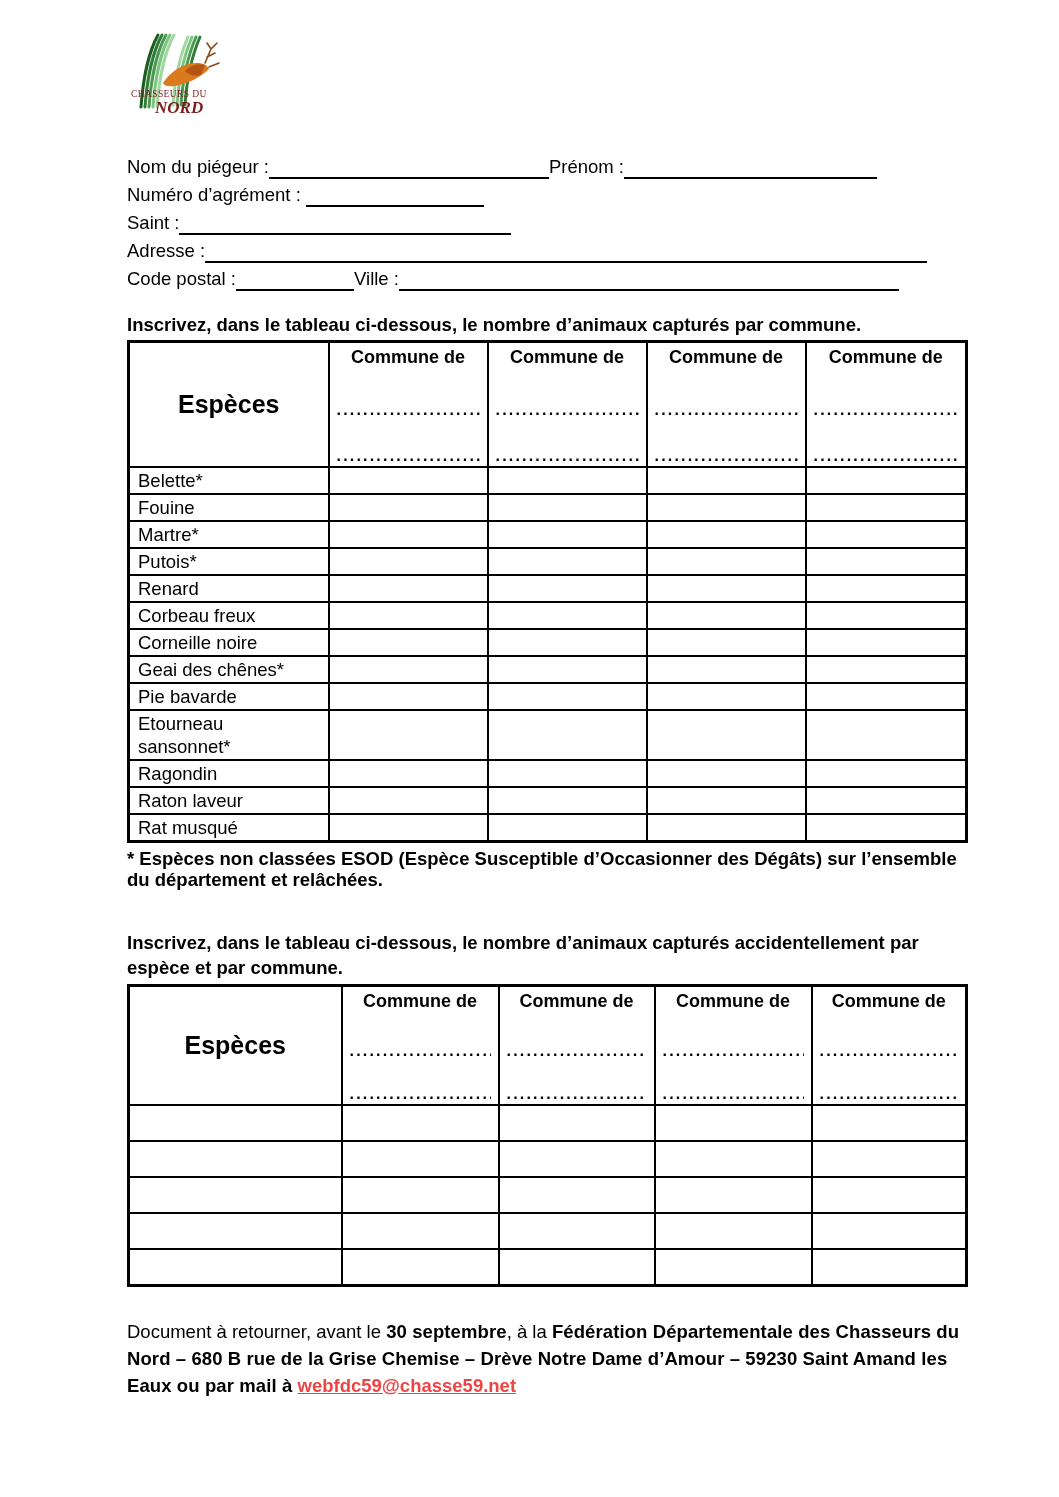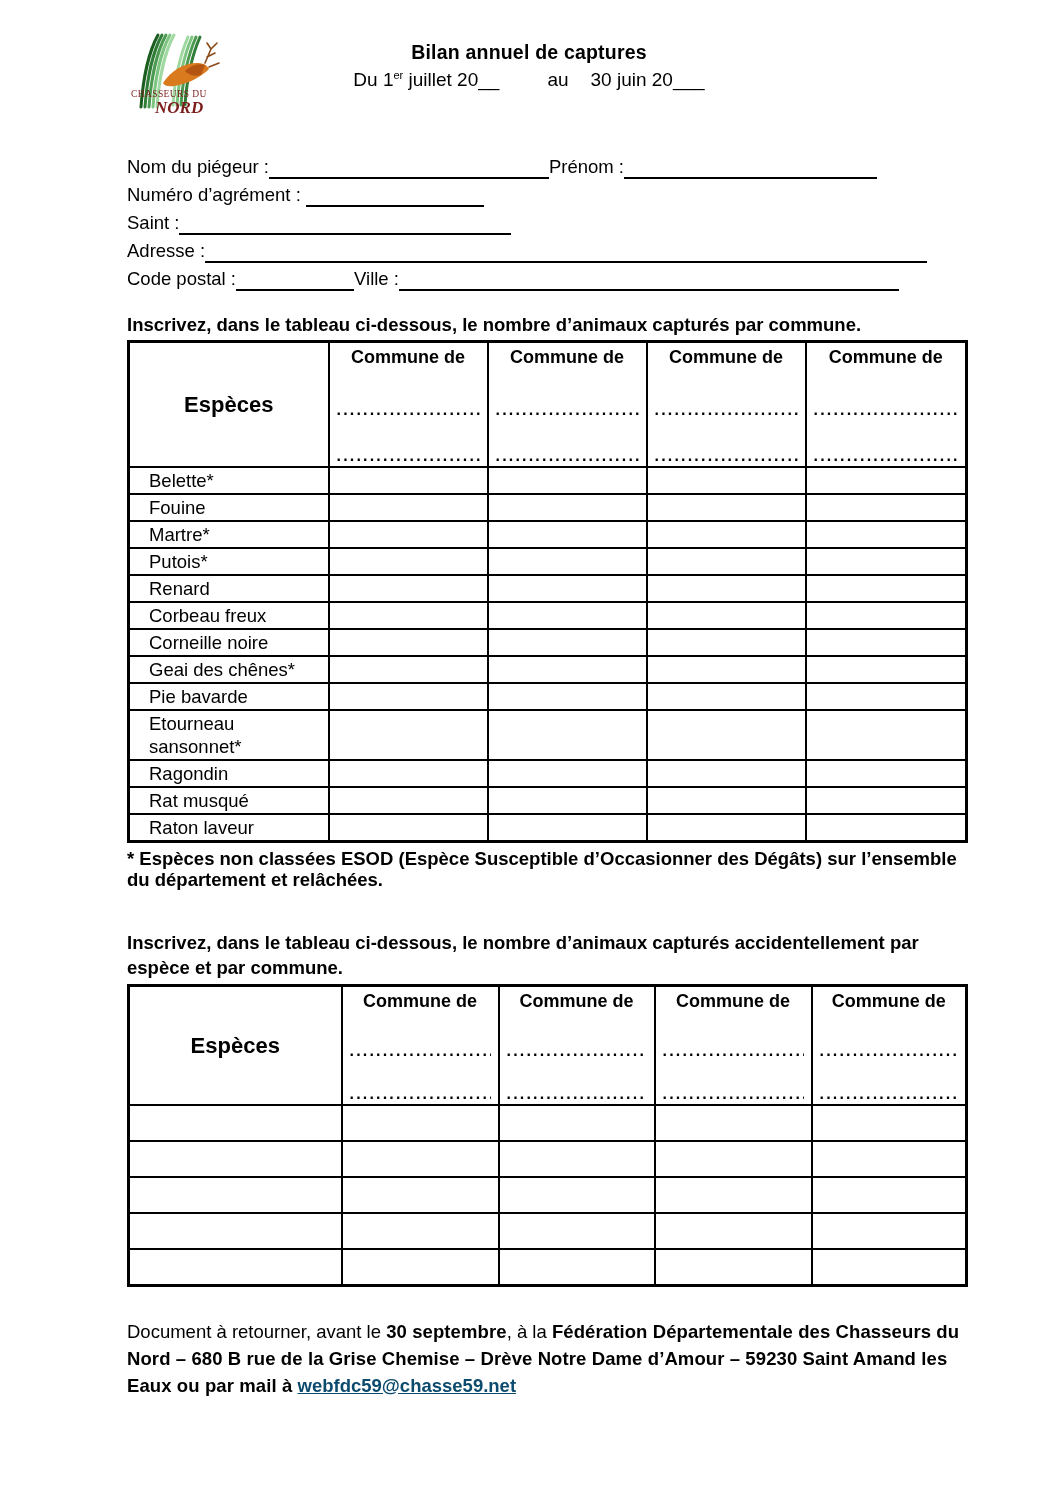--- a/index.html
+++ b/index.html
@@ -24,36 +24,36 @@
   .blank{display:inline-block;border-bottom:2px solid #000;height:20px;vertical-align:bottom;}
   .w-name{width:280px;} .w-prenom{width:253px;} .w-lic{width:178px;}
   .w-mail{width:332px;} .w-addr{width:722px;} .w-cp{width:118px;} .w-ville{width:500px;}
   
   .instruction{font-weight:bold;font-size:18.5px;line-height:25px;}
   .instr1{margin-top:21px;}
   .instr2{margin-top:40px;max-width:860px;}
   
   table{border-collapse:collapse;table-layout:fixed;width:838px;border:3px solid #000;}
   td{border:2px solid #000;box-sizing:border-box;}
-  .species-th{text-align:center;font-weight:bold;font-size:22px;}
+  .species-th{text-align:center;font-weight:bold;font-size:25px;}
   .commune-inner{display:flex;flex-direction:column;justify-content:space-between;padding:3px 6px 4px 6px;border-radius:8px;}
   .h-t1{height:114px;} .h-t2{height:108px;}
   .commune-title{text-align:center;font-weight:bold;font-size:18px;white-space:nowrap;}
   .dots{font-weight:bold;font-size:16px;letter-spacing:2.2px;line-height:10px;
         overflow:hidden;white-space:nowrap;height:10px;}
   .t1{margin-top:3px;} .t2tab{margin-top:4px;}
-  .sp-cell{font-size:18.5px;padding:1px 19px;line-height:23px;height:22px;}
+  .sp-cell{font-size:18.5px;padding:1px 8px;line-height:23px;height:22px;}
   .val-cell{height:22px;}
   .t2row td{height:36px;}
   
   .footnote{margin-top:5px;font-weight:bold;font-size:18.5px;line-height:21px;max-width:830px;}
   
   .footer{margin-top:31px;font-size:18.5px;line-height:27px;max-width:845px;}
   .footer b{letter-spacing:.1px;}
-  .mail-link{color:#0c4a6e;font-weight:bold;text-decoration:underline;}
+  .mail-link{color:#ef4444;font-weight:bold;text-decoration:underline;}
 </style>
 </head>
 <body>
 
 <div class="page">
 
   <div class="header">
     <svg class="logo" width="98" height="92" viewBox="0 0 98 92">
 
       <g stroke-linecap="round" fill="none">
@@ -73,24 +73,20 @@
         <path d="M38,56 C46,44 58,36 72,36 C78,36 82,38 84,42 C76,50 64,56 54,58 C46,60 40,60 38,56 Z" fill="#d97a1e"></path>
         <path d="M60,44 C66,38 74,36 80,38 L76,48 C70,50 64,48 60,44 Z" fill="#b35412"></path>
         <g stroke="#8a4a1a" stroke-width="1.6" fill="none" stroke-linecap="round">
           <path d="M80,36 L86,22 M86,22 L82,16 M86,22 L92,16 M82,30 L90,26 M84,40 L94,36"></path>
         </g>
       </g>
       <text x="6" y="70" font-family="Liberation Serif,serif" font-size="9.5" fill="#7b1d1d" letter-spacing="0.4">CHASSEURS DU</text>
       <text x="30" y="86" font-family="Liberation Serif,serif" font-size="17" font-weight="bold" font-style="italic" fill="#7b1d1d">NORD</text>
     </svg>
 
-    <div class="titles">
-      <div class="doc-title">Bilan annuel de captures</div>
-      <div class="doc-subtitle"><span>Du 1</span><sup>er</sup><span> juillet 20__</span><span class="gap1"></span><span>au</span><span class="gap2"></span><span>30 juin 20___</span></div>
-    </div>
   </div>
 
   <div class="fields">
     <div class="frow">
       <span>Nom du piégeur :</span><span class="blank w-name"></span><span>Prénom :</span><span class="blank w-prenom"></span>
     </div>
     <div class="frow">
       <span>Numéro d’agrément :</span> <span class="blank w-lic"></span>
     </div>
     <div class="frow">
@@ -217,28 +213,28 @@
           <td class="val-cell"></td>
         </tr>
         <tr>
           <td class="sp-cell">Ragondin</td>
           <td class="val-cell"></td>
           <td class="val-cell"></td>
           <td class="val-cell"></td>
           <td class="val-cell"></td>
         </tr>
         <tr>
+          <td class="sp-cell">Raton laveur</td>
+          <td class="val-cell"></td>
+          <td class="val-cell"></td>
+          <td class="val-cell"></td>
+          <td class="val-cell"></td>
+        </tr>
+        <tr>
           <td class="sp-cell">Rat musqué</td>
-          <td class="val-cell"></td>
-          <td class="val-cell"></td>
-          <td class="val-cell"></td>
-          <td class="val-cell"></td>
-        </tr>
-        <tr>
-          <td class="sp-cell">Raton laveur</td>
           <td class="val-cell"></td>
           <td class="val-cell"></td>
           <td class="val-cell"></td>
           <td class="val-cell"></td>
         </tr>
       </tbody>
   </table>
 
   <div class="footnote">* Espèces non classées ESOD (Espèce Susceptible d’Occasionner des Dégâts) sur l’ensemble du département et relâchées.</div>
 

